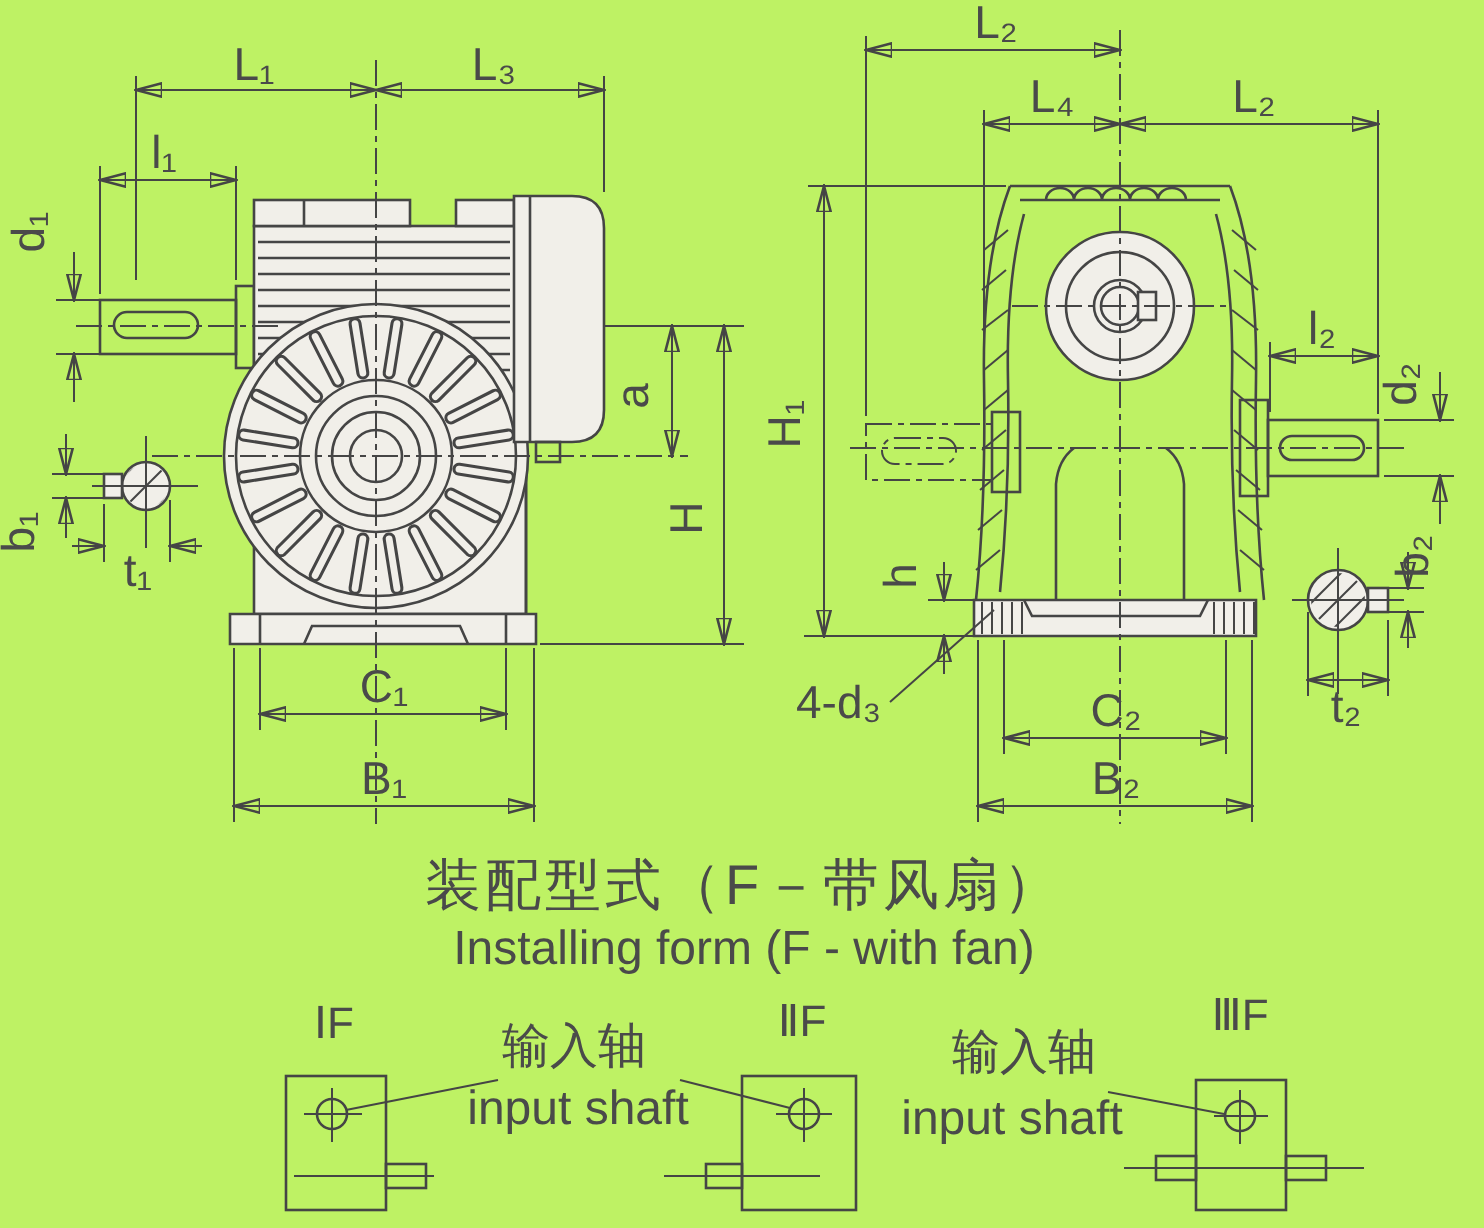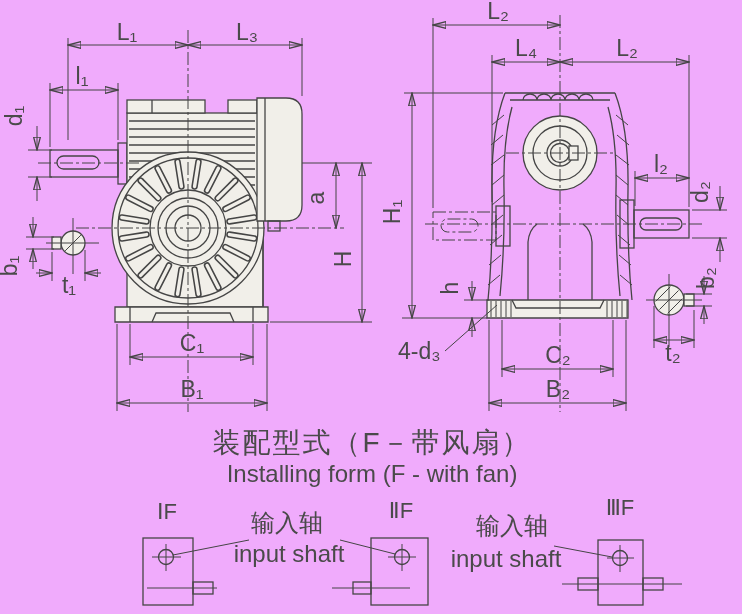--- a/index.html
+++ b/index.html
@@ -1,16 +1,16 @@
 <!DOCTYPE html>
 <html><head>
 <meta charset="utf-8">
 <style>
   html,body{margin:0;padding:0;background:#f1efe9;}
-  .stage{position:relative;width:742px;height:614px;background:#f0abfc;overflow:hidden;text-align:right;}
+  .stage{position:relative;width:742px;height:614px;background:#bef264;overflow:hidden;text-align:right;}
   svg line,svg path,svg rect,svg circle,svg polyline{fill:none;stroke:#454545;stroke-width:1.3;}
   .fb{fill:#f1efe9;}
   .dim{stroke-width:1;}
   .da{stroke-width:1;marker-start:url(#arw);marker-end:url(#arw);}
   .ea{stroke-width:1;marker-end:url(#arw);}
   .cl{stroke-width:1;stroke-dasharray:13 3 3 3;}
   .slotA{stroke-width:6.5;stroke-linecap:round;}
   .slotB{stroke:#f1efe9;stroke-width:3.4;stroke-linecap:round;}
   text{fill:#4a4a4a;stroke:none;font-family:"Liberation Sans","DejaVu Sans",sans-serif;
        font-size:23px;text-anchor:middle;}

